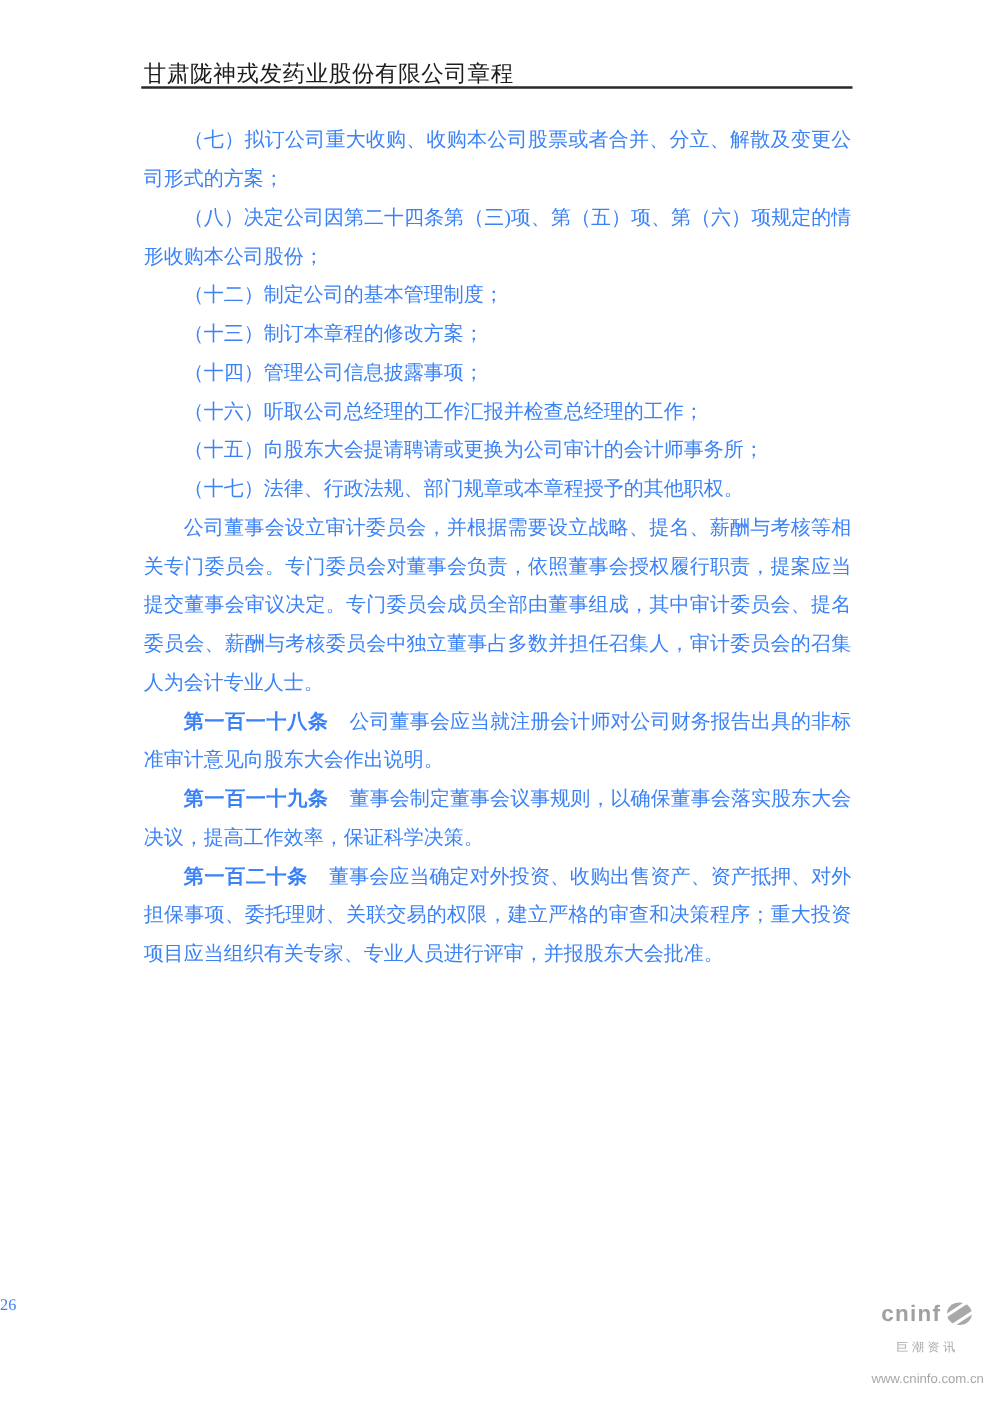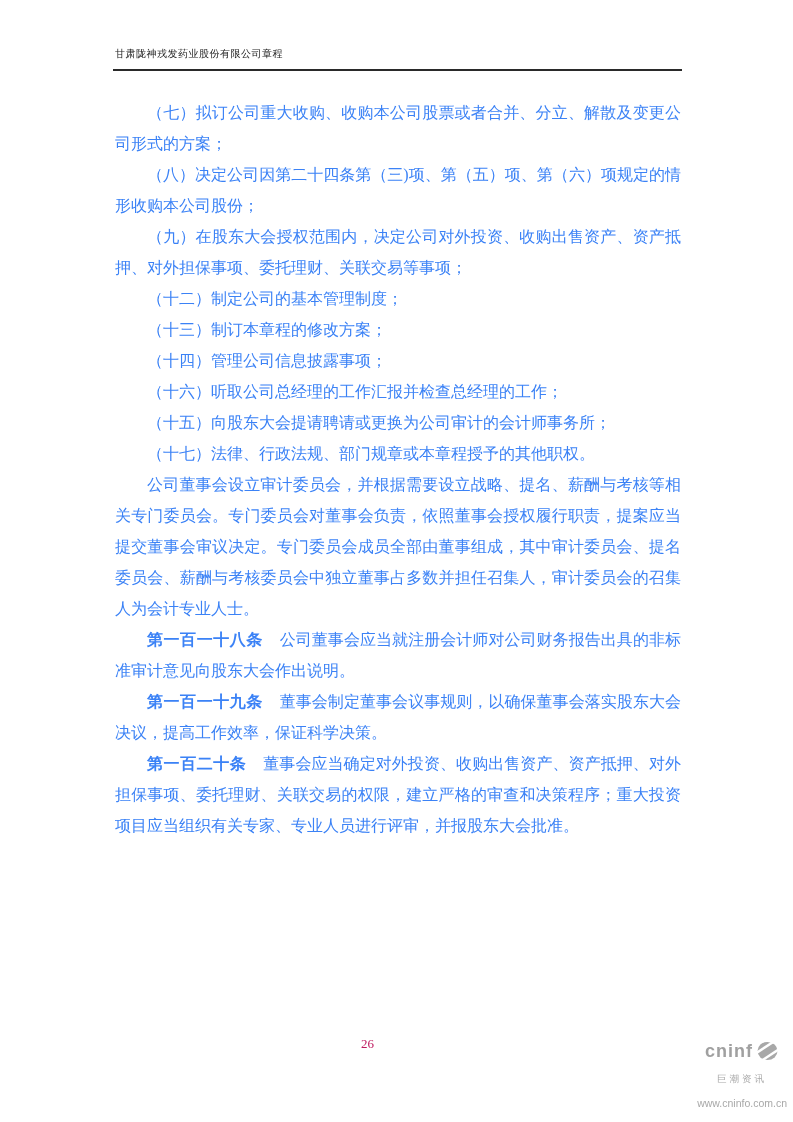--- a/index.html
+++ b/index.html
@@ -12,21 +12,21 @@
     width: 793px;
     height: 1122px;
     background: #ffffff;
     overflow: hidden;
     font-family: "Liberation Serif", "DejaVu Serif", serif;
   }
   .header-title {
     position: absolute;
     left: 115px;
     top: 47px;
-    font-size: 10px;
+    font-size: 18px;
     letter-spacing: 0.5px;
     color: #1c1c1c;
     white-space: nowrap;
   }
   .header-rule {
     position: absolute;
     left: 113px;
     top: 69px;
     width: 569px;
     height: 0;
@@ -51,23 +51,23 @@
   .para b.art-num {
     font-weight: 700;
     margin-right: 1.05em;
     letter-spacing: 0.5px;
   }
   .page-number {
     position: absolute;
     left: 0;
     top: 1036px;
     width: 735px;
-    text-align: center;
+    text-align: left;
     font-size: 13px;
-    color: #be185d;
+    color: #3b82f6;
   }
   .watermark {
     position: absolute;
     right: 6px;
     bottom: 12px;
     display: flex;
     flex-direction: column;
     align-items: center;
     color: #a3a3a3;
     font-family: "Liberation Sans", "DejaVu Sans", sans-serif;
@@ -103,21 +103,20 @@
 
 <div class="page">
 
   <div class="header-title">甘肃陇神戎发药业股份有限公司章程</div>
 
   <div class="header-rule"></div>
 
   <div class="doc-body">
       <p class="para"><span>（七）拟订公司重大收购、收购本公司股票或者合并、分立、解散及变更公司形式的方案；</span></p>
       <p class="para"><span>（八）决定公司因第二十四条第（三)项、第（五）项、第（六）项规定的情形收购本公司股份；</span></p>
-      <p class="para"><span>（九）在股东大会授权范围内，决定公司对外投资、收购出售资产、资产抵押、对外担保事项、委托理财、关联交易等事项；</span></p>
       <p class="para"><span>（十二）制定公司的基本管理制度；</span></p>
       <p class="para"><span>（十三）制订本章程的修改方案；</span></p>
       <p class="para"><span>（十四）管理公司信息披露事项；</span></p>
       <p class="para"><span>（十六）听取公司总经理的工作汇报并检查总经理的工作；</span></p>
       <p class="para"><span>（十五）向股东大会提请聘请或更换为公司审计的会计师事务所；</span></p>
       <p class="para"><span>（十七）法律、行政法规、部门规章或本章程授予的其他职权。</span></p>
       <p class="para"><span>公司董事会设立审计委员会，并根据需要设立战略、提名、薪酬与考核等相关专门委员会。专门委员会对董事会负责，依照董事会授权履行职责，提案应当提交董事会审议决定。专门委员会成员全部由董事组成，其中审计委员会、提名委员会、薪酬与考核委员会中独立董事占多数并担任召集人，审计委员会的召集人为会计专业人士。</span></p>
       <p class="para"><b class="art-num">第一百一十八条</b><span>公司董事会应当就注册会计师对公司财务报告出具的非标准审计意见向股东大会作出说明。</span></p>
       <p class="para"><b class="art-num">第一百一十九条</b><span>董事会制定董事会议事规则，以确保董事会落实股东大会决议，提高工作效率，保证科学决策。</span></p>
       <p class="para"><b class="art-num">第一百二十条</b><span>董事会应当确定对外投资、收购出售资产、资产抵押、对外担保事项、委托理财、关联交易的权限，建立严格的审查和决策程序；重大投资项目应当组织有关专家、专业人员进行评审，并报股东大会批准。</span></p>

